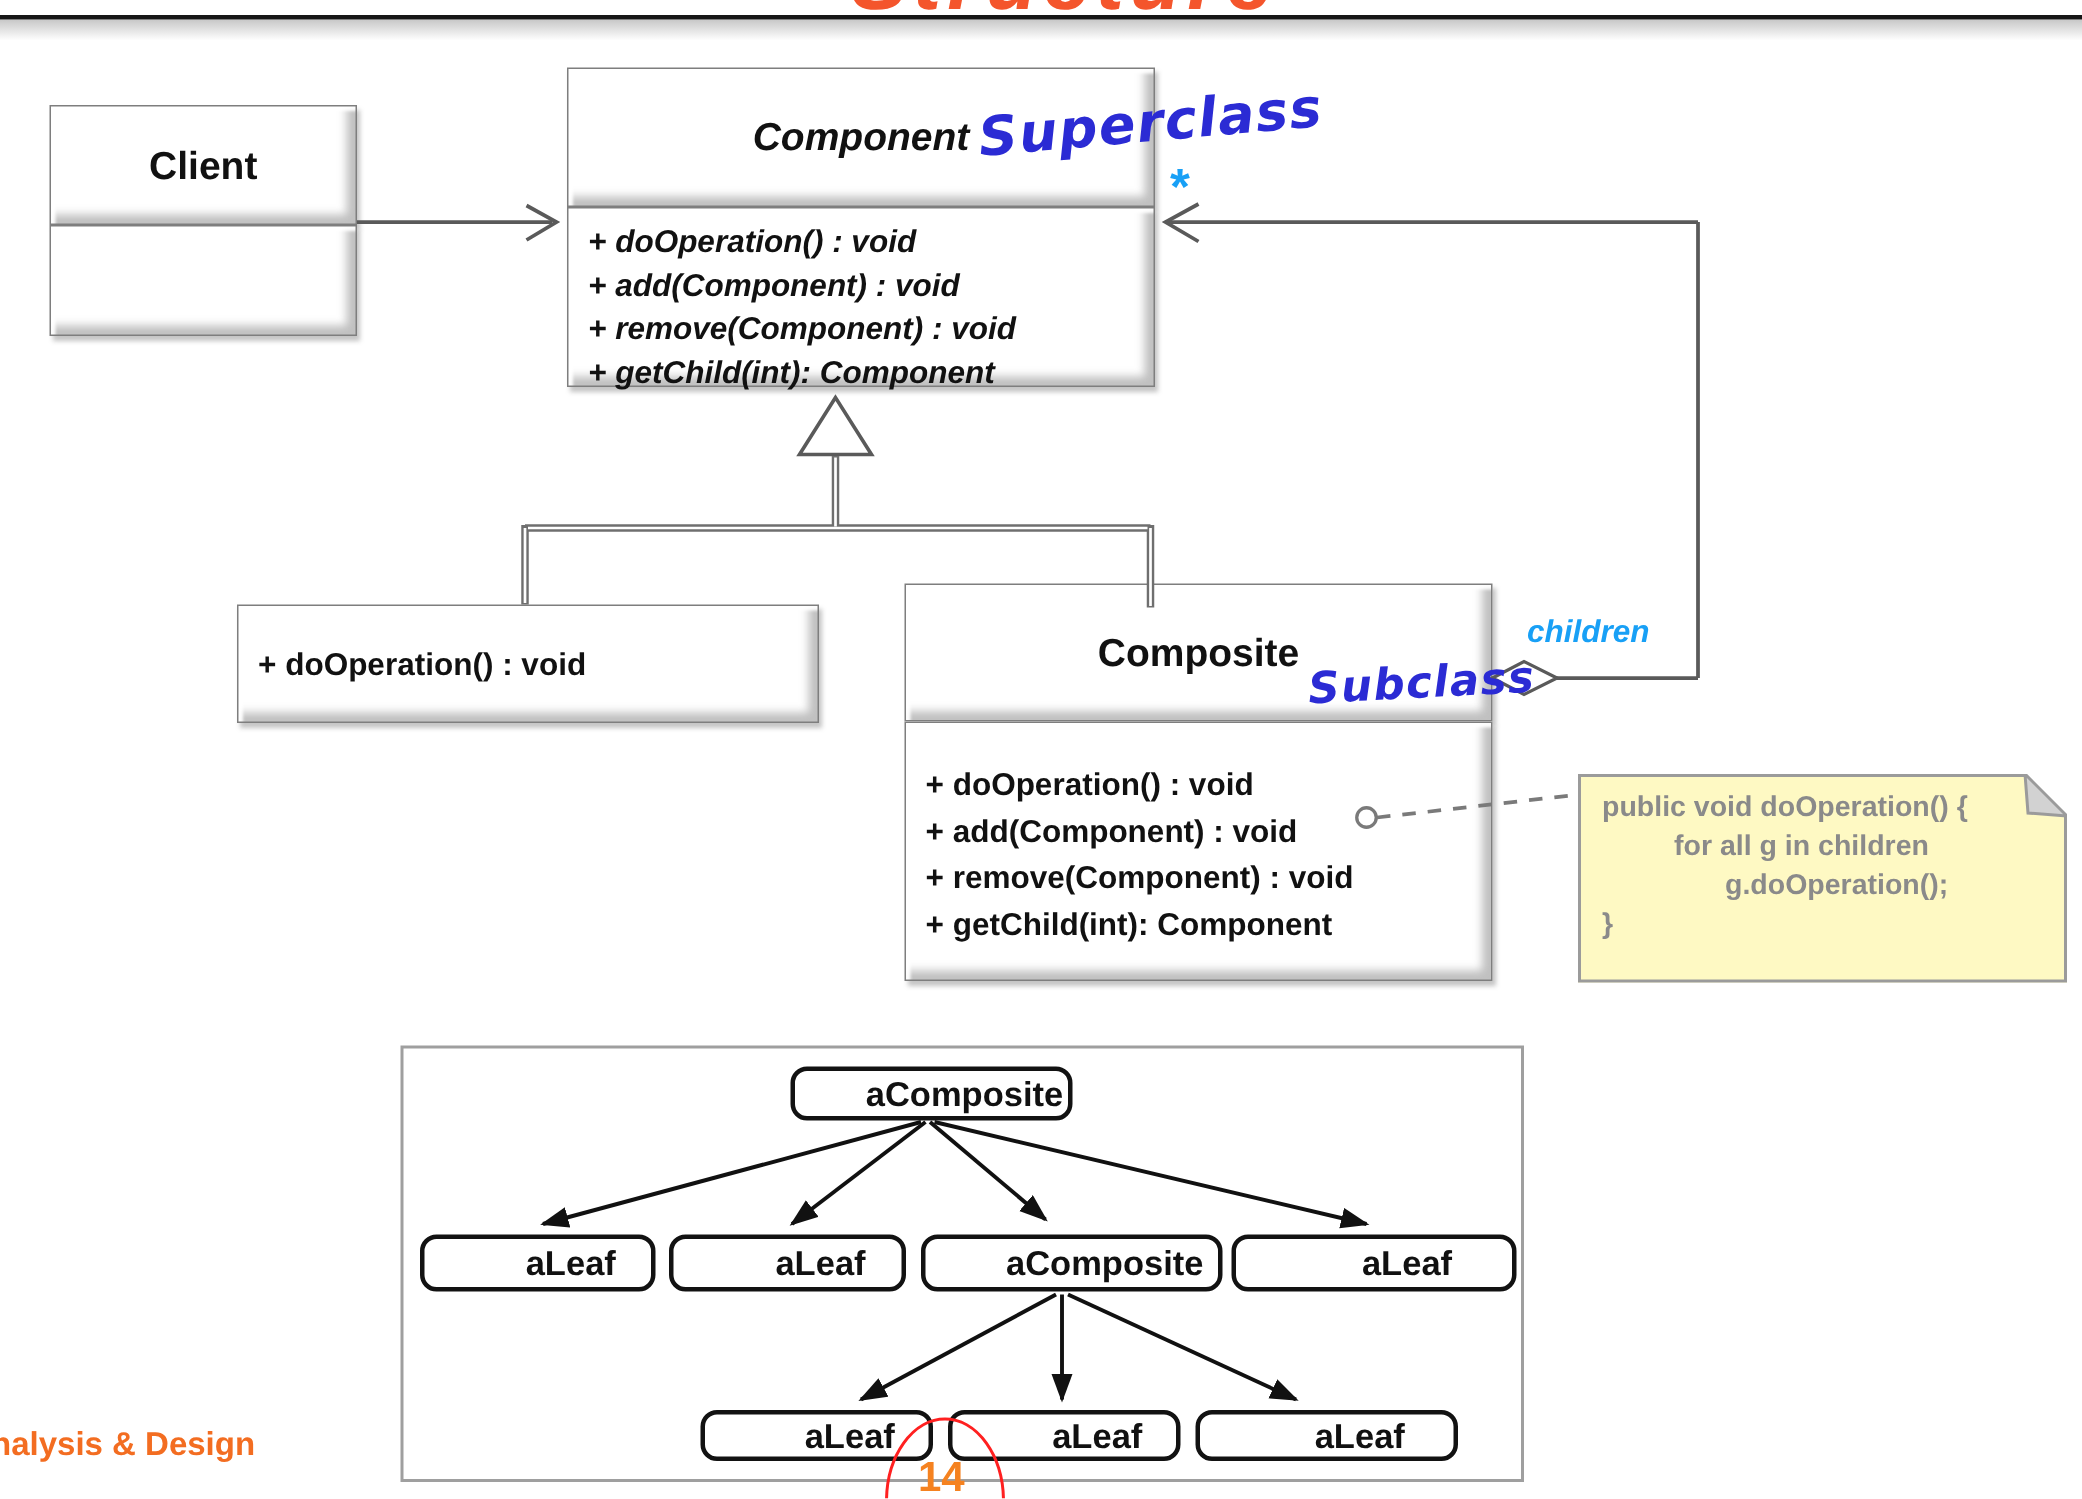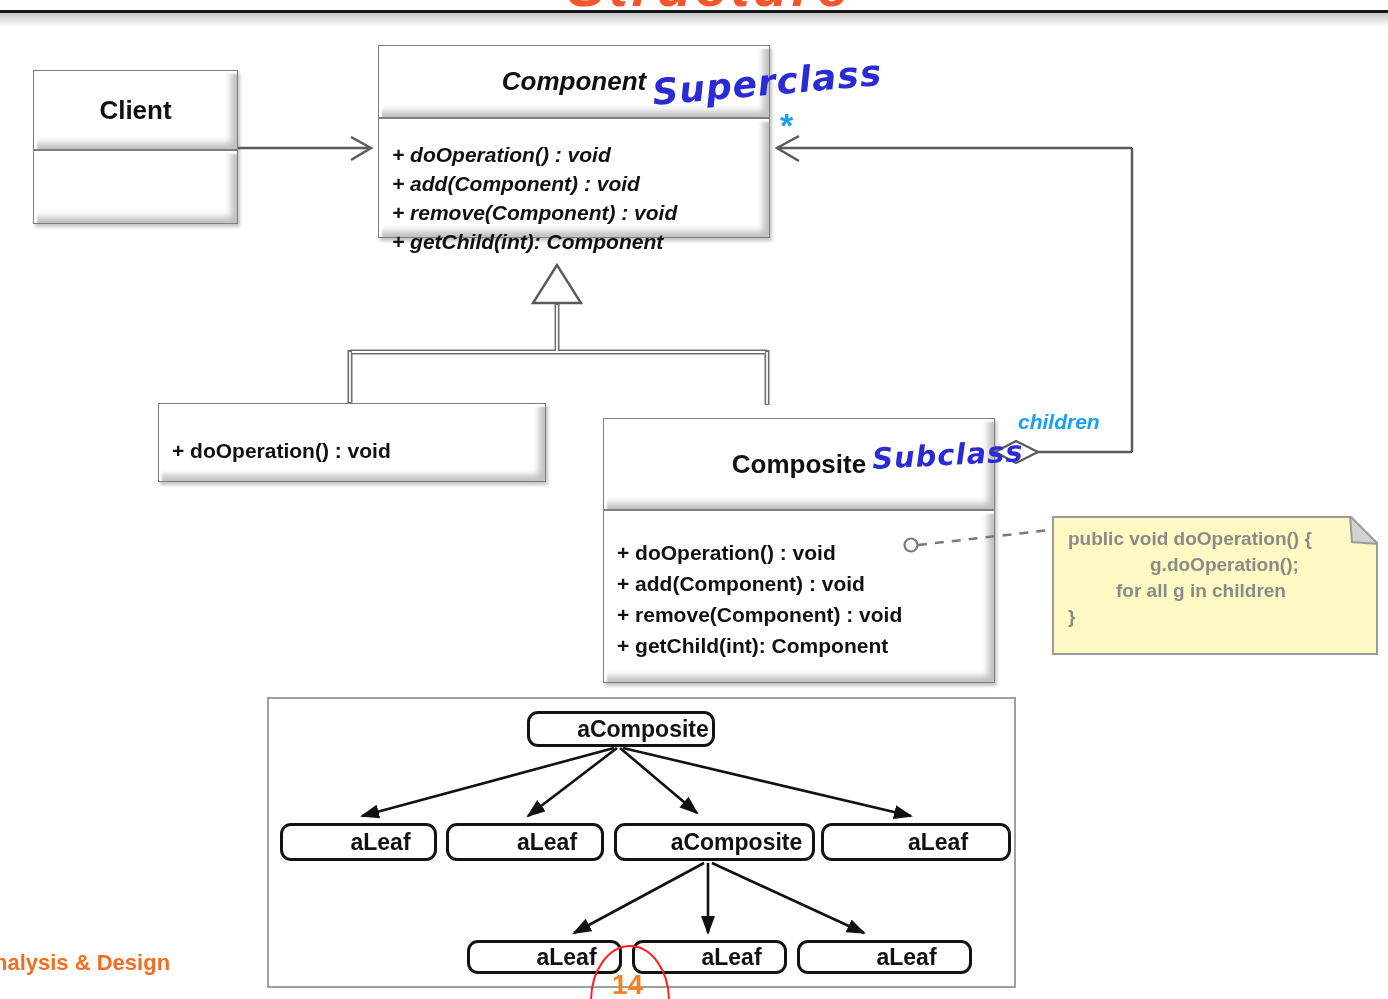--- a/index.html
+++ b/index.html
@@ -28,21 +28,21 @@
     background:#ffffff;
     border:1px solid #7e7e7e;
     box-shadow: inset 3px 3px 2px rgba(255,255,255,.95),
                 inset -6px -6px 6px rgba(140,140,140,.55),
                 2px 3px 3px rgba(110,110,110,.4);
     box-sizing:border-box;
   }
   .cls-title{display:flex;align-items:center;justify-content:center;
     font-weight:bold;font-size:26px;color:#111;}
   .cls-title.italic{font-style:italic;}
-  .methods{padding:21px 10px 6px 13px;font-weight:bold;font-size:21px;color:#111;
+  .methods{padding:8px 10px 6px 13px;font-weight:bold;font-size:21px;color:#111;
     line-height:29px;white-space:nowrap;}
   .methods.italic{font-style:italic;font-size:21px;}
 
   
   .handwriting{
     position:absolute;color:#2b2bd4;font-style:italic;font-weight:bold;
     font-family:"DejaVu Sans", sans-serif;z-index:5;white-space:nowrap;
   }
   .hw-super{left:652px;top:62px;font-size:36px;transform:rotate(-5deg);letter-spacing:1px;}
   .hw-sub{left:872px;top:438px;font-size:29px;transform:rotate(-3deg);letter-spacing:1px;}
@@ -99,54 +99,54 @@
 </div>
 <div class="top-rule"></div>
 <div class="top-shade"></div>
 
 <div class="uml-box" style="left:33px;top:70px;width:205px;">
   <div class="compartment cls-title" style="height:80px;">Client</div>
   <div class="compartment" style="height:74px;"></div>
 </div>
 
 <div class="uml-box" style="left:378px;top:45px;width:392px;">
-  <div class="compartment cls-title italic" style="height:73px;">Component</div>
+  <div class="compartment cls-title italic" style="height:93px;">Component</div>
   <div class="compartment methods italic" style="height:120px;">
     <div>+ doOperation() : void</div>
     <div>+ add(Component) : void</div>
     <div>+ remove(Component) : void</div>
     <div>+ getChild(int): Component</div>
   </div>
 </div>
 
 <div class="uml-box" style="left:158px;top:403px;width:388px;">
   <div class="compartment methods" style="height:79px;display:flex;align-items:center;">
     <div>+ doOperation() : void</div>
   </div>
 </div>
 
-<div class="uml-box" style="left:603px;top:418px;width:392px;">
+<div class="uml-box" style="left:603px;top:389px;width:392px;">
   <div class="compartment cls-title" style="height:92px;">Composite</div>
   <div class="compartment methods" style="height:173px;padding-top:26px;line-height:31px;">
     <div>+ doOperation() : void</div>
     <div>+ add(Component) : void</div>
     <div>+ remove(Component) : void</div>
     <div>+ getChild(int): Component</div>
   </div>
 </div>
 
 <div class="handwriting hw-super">Superclass</div>
 <div class="handwriting hw-sub">Subclass</div>
 <div class="children-label">children</div>
 <div class="multiplicity">*</div>
 
 <div class="note">
   <div class="note-line nl-0">public void doOperation() {</div>
+  <div class="note-line nl-1">for all g in children</div>
   <div class="note-line nl-2">g.doOperation();</div>
-  <div class="note-line nl-1">for all g in children</div>
   <div class="note-line nl-3">}</div>
   <svg class="note-corner" width="30" height="30">
     <polygon points="2,0 30,0 30,28" fill="#ffffff"></polygon>
     <polygon points="2,0 30,28 4,26" fill="#d2d2d2" stroke="#9b9b9b" stroke-width="2"></polygon>
   </svg>
 </div>
 
 <div class="obj-frame"></div>
 
 <div class="obj-node" style="left:527px;top:711px;width:188px;height:36px;">aComposite</div>

